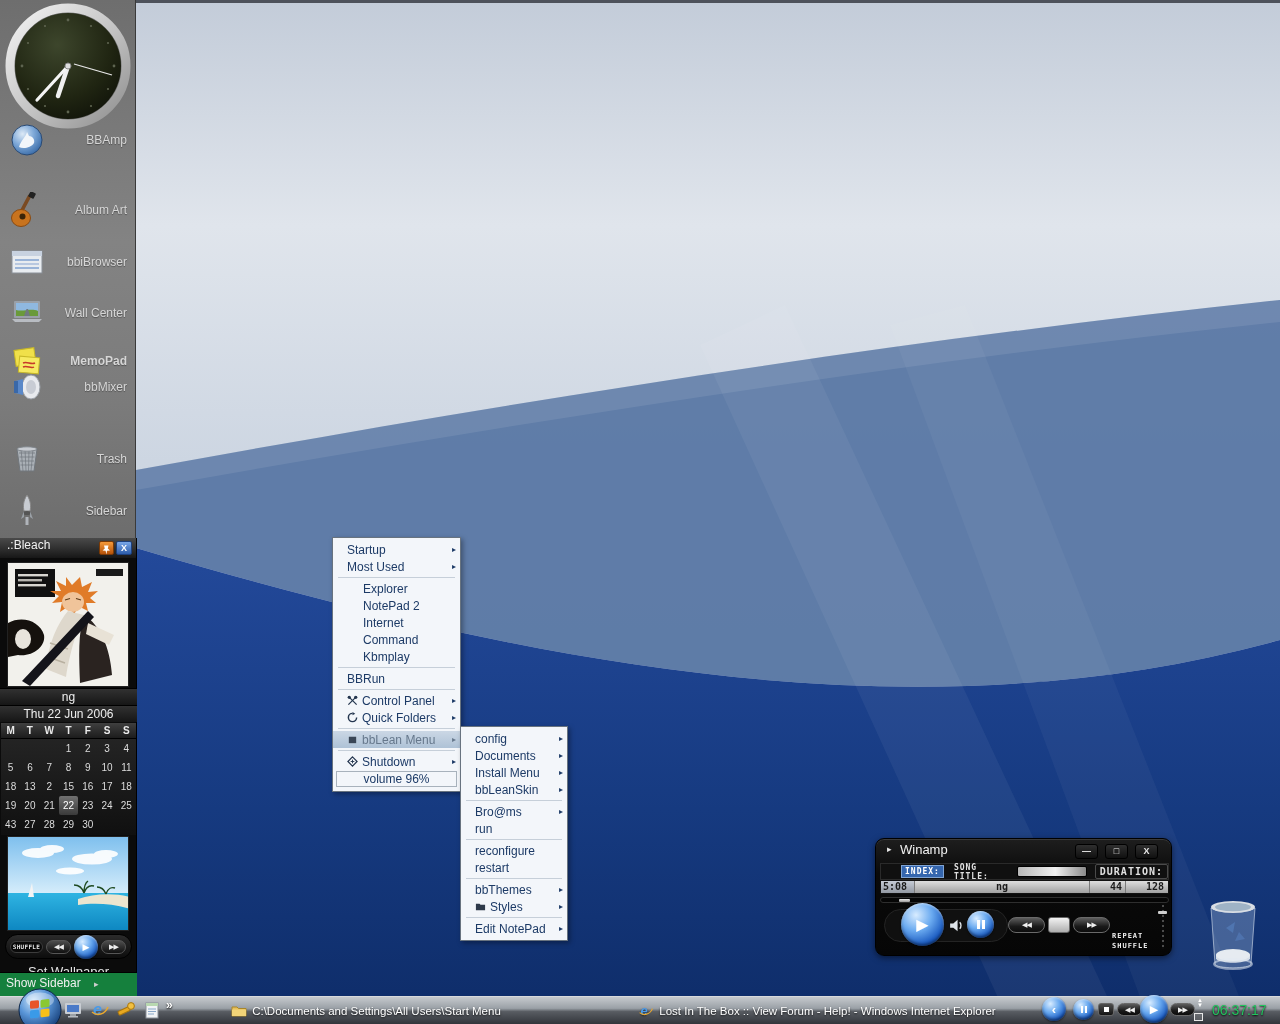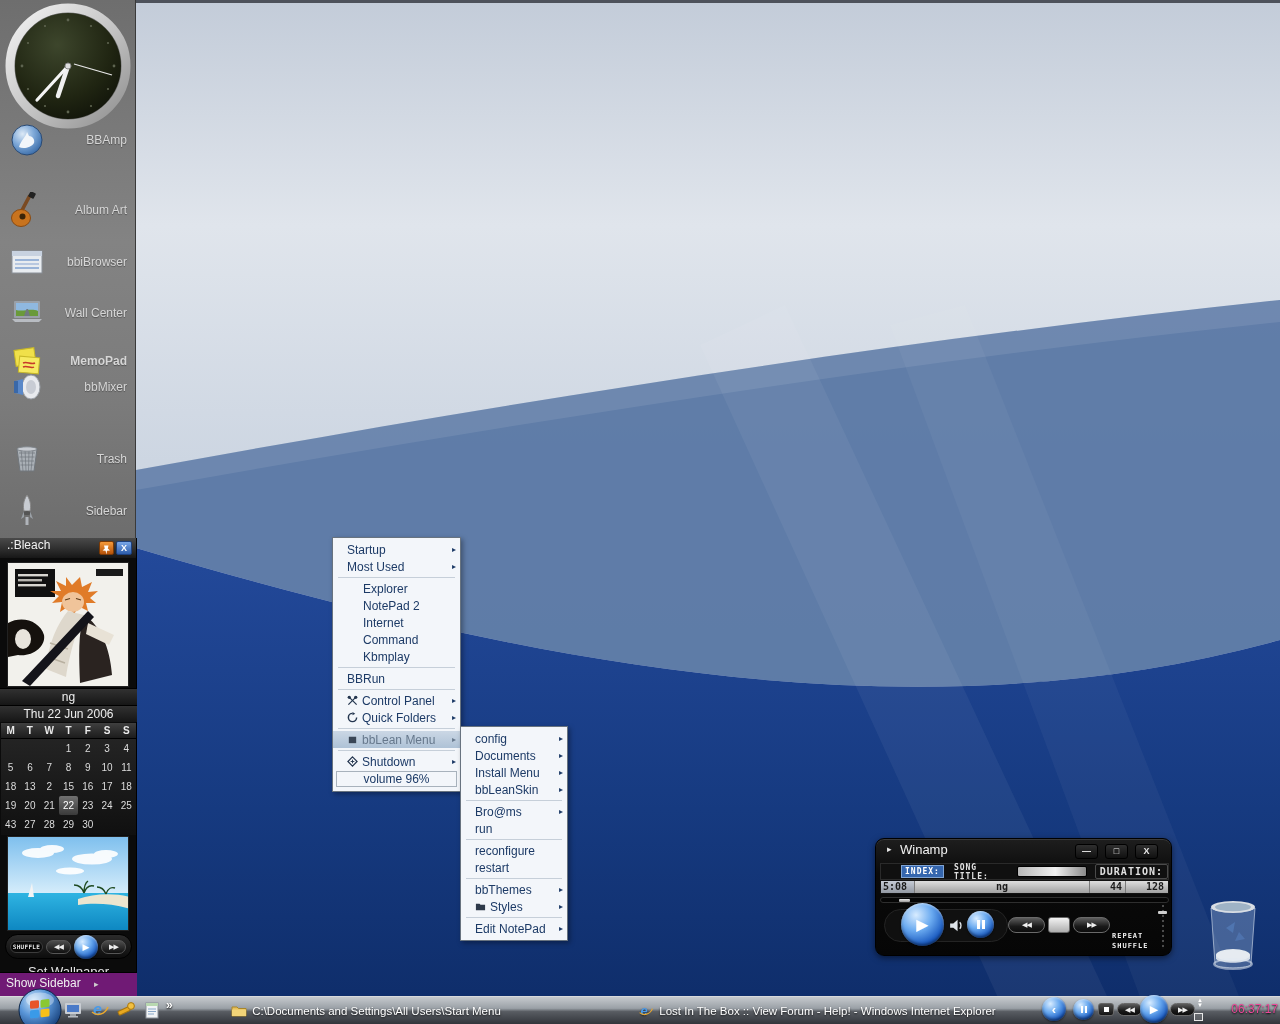--- a/index.html
+++ b/index.html
@@ -51,21 +51,21 @@
     color:#e8e8e8;font:bold 6px "DejaVu Sans Mono",monospace;letter-spacing:.3px;
     text-align:center;line-height:10px;overflow:hidden}
   .mini-pill{width:25px;height:14px;border-radius:7px;background:linear-gradient(#4d4d4d,#101010);
     border:1px solid #565656;color:#ececec;font-size:7px;text-align:center;line-height:12px;
     letter-spacing:-1px;flex:none}
   .ball{background:radial-gradient(circle at 35% 28%,#d8ecff,#6aaaf0 38%,#1a5ac0 72%,#083070);
     border-radius:50%;box-shadow:inset 0 -2px 3px rgba(0,0,0,.45),inset 0 1px 2px rgba(255,255,255,.55),
     0 1px 2px rgba(0,0,0,.5);display:flex;align-items:center;justify-content:center;color:#fff}
   .mini-ball{width:24px;height:24px;font-size:9px;flex:none}
   .set-wall{position:absolute;top:426px;width:137px;text-align:center;color:#e4e4e4;font-size:13px}
-  .show-sidebar{position:absolute;left:0;top:972px;width:137px;height:24px;background:#701a75;
+  .show-sidebar{position:absolute;left:0;top:972px;width:137px;height:24px;background:#15803d;
     color:#f0f0f0;font-size:12px;line-height:21px;padding-left:6px;border-top:1px solid #000}
   .ss-arrow{margin-left:10px;font-size:9px;color:#cfcfcf}
 
   
   .menu{position:absolute;background:#f3f6fa;border:1px solid #68737f;
     box-shadow:2px 2px 5px rgba(0,0,0,.35);padding:3px 0;z-index:20}
   #main-menu{left:332px;top:537px;width:129px}
   #sub-menu{left:460px;top:726px;width:108px}
   .menu-item{position:relative;height:17px;display:flex;align-items:center;
     padding:0 12px 0 14px;color:#1c3a66;font-size:12px}
@@ -153,22 +153,22 @@
     background:linear-gradient(#4e4e4e,#141414);border:1px solid #666;border-radius:3px;
     display:flex;align-items:center;justify-content:center}
   .tr-stop i{width:5px;height:5px;background:#fff;display:block}
   .tr-prev{position:absolute;left:1117px;top:1003px;width:25px;height:13px;z-index:35}
   .tr-play{left:1140px;top:995px;width:28px;height:28px;font-size:11px}
   .tr-next{position:absolute;left:1170px;top:1003px;width:25px;height:13px;z-index:35}
   .tr-arrows{position:absolute;left:1197px;top:998px;z-index:35;color:#fff;font-size:6px;
     line-height:5px;text-align:center}
   .tr-win{position:absolute;left:1194px;top:1013px;width:9px;height:8px;z-index:35;
     border:1px solid #e8e8e8;background:rgba(255,255,255,.15)}
-  .tray-clock{position:absolute;left:1212px;top:1002px;width:66px;text-align:right;color:#ec4899;
-    font-size:12px;z-index:35;text-shadow:0 1px 2px #000}
+  .tray-clock{position:absolute;left:1212px;top:1002px;width:66px;text-align:left;color:#22c55e;
+    font-size:14px;z-index:35;text-shadow:0 1px 2px #000}
 
   .recycle{position:absolute;left:1204px;top:896px;width:58px;height:80px;z-index:5}
 </style>
 </head>
 <body>
 
 <div class="screen">
 
   <svg class="wp" width="1280" height="1024" viewBox="0 0 1280 1024" preserveAspectRatio="none">
     <defs>

